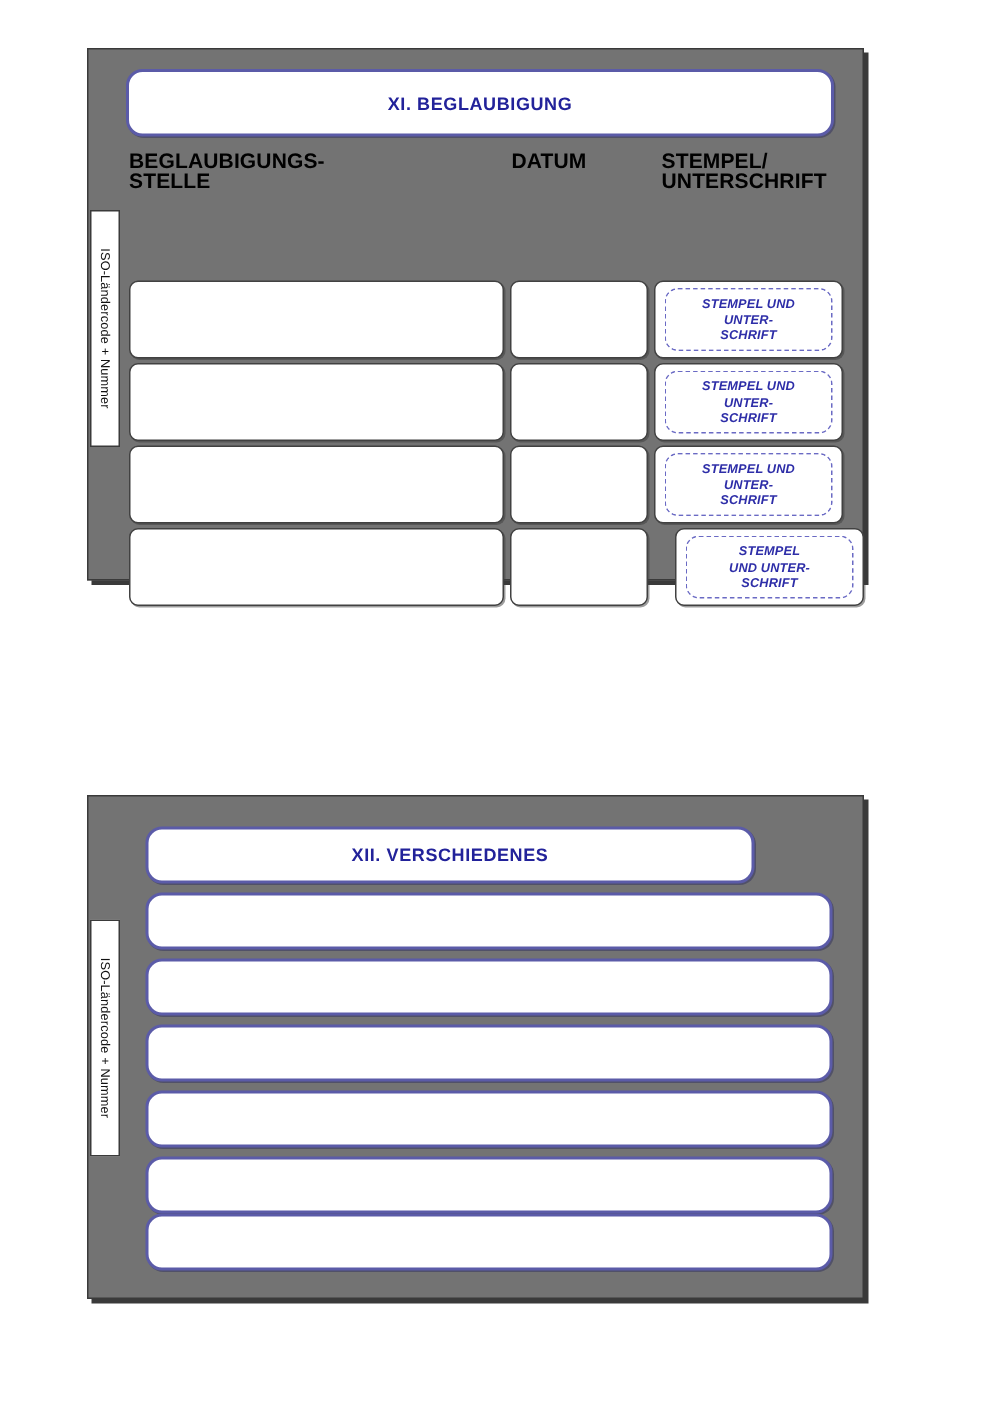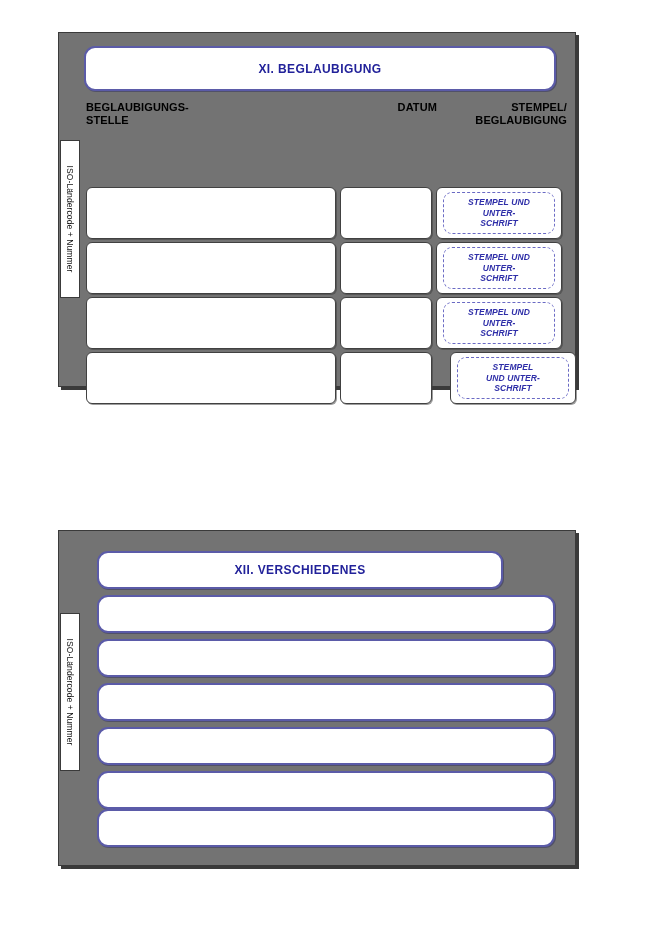--- a/index.html
+++ b/index.html
@@ -59,27 +59,27 @@
   .title-box .title-text {
     font-size: 12px;
     font-weight: bold;
     color: #22229a;
     letter-spacing: 0.4px;
   }
 
   
   .col-head {
     position: absolute;
-    font-size: 11px;
+    font-size: 14px;
     font-weight: bold;
     color: #000000;
     line-height: 12.5px;
     letter-spacing: 0.1px;
   }
-  .col-head.center { text-align: right; }
+  .col-head.center { text-align: left; }
 
   
   .cell {
     position: absolute;
     background: #ffffff;
     border: 1.6px solid #414141;
     border-radius: 6px;
     box-sizing: border-box;
     box-shadow: 1px 1px 0 0 rgba(60,60,60,0.5);
     margin-top: 44px;
@@ -129,21 +129,21 @@
   <div class="title-box" style="left:25px; top:13px; width:472px; height:45px;">
     <span class="title-text">XI. BEGLAUBIGUNG</span>
   </div>
 
   <div class="col-head" style="left:27px; top:68px; width:240px; white-space:pre-line;">BEGLAUBIGUNGS-
 STELLE</div>
 
   <div class="col-head center" style="left:282px; top:68px; width:96px; white-space:pre-line;">DATUM</div>
 
   <div class="col-head center" style="left:382px; top:68px; width:126px; white-space:pre-line;">STEMPEL/
-BEGLAUBIGUNG</div>
+UNTERSCHRIFT</div>
 
   <div class="cell" style="left:27px; top:110px; width:250px; height:52px;"></div>
   <div class="cell" style="left:281px; top:110px; width:92px; height:52px;"></div>
   <div class="cell stamp-cell" style="left:377px; top:110px; width:126px; height:52px;">
     <div class="stamp-box">
       <span class="stamp-text">STEMPEL UND
 UNTER-
 SCHRIFT</span>
     </div>
   </div>

